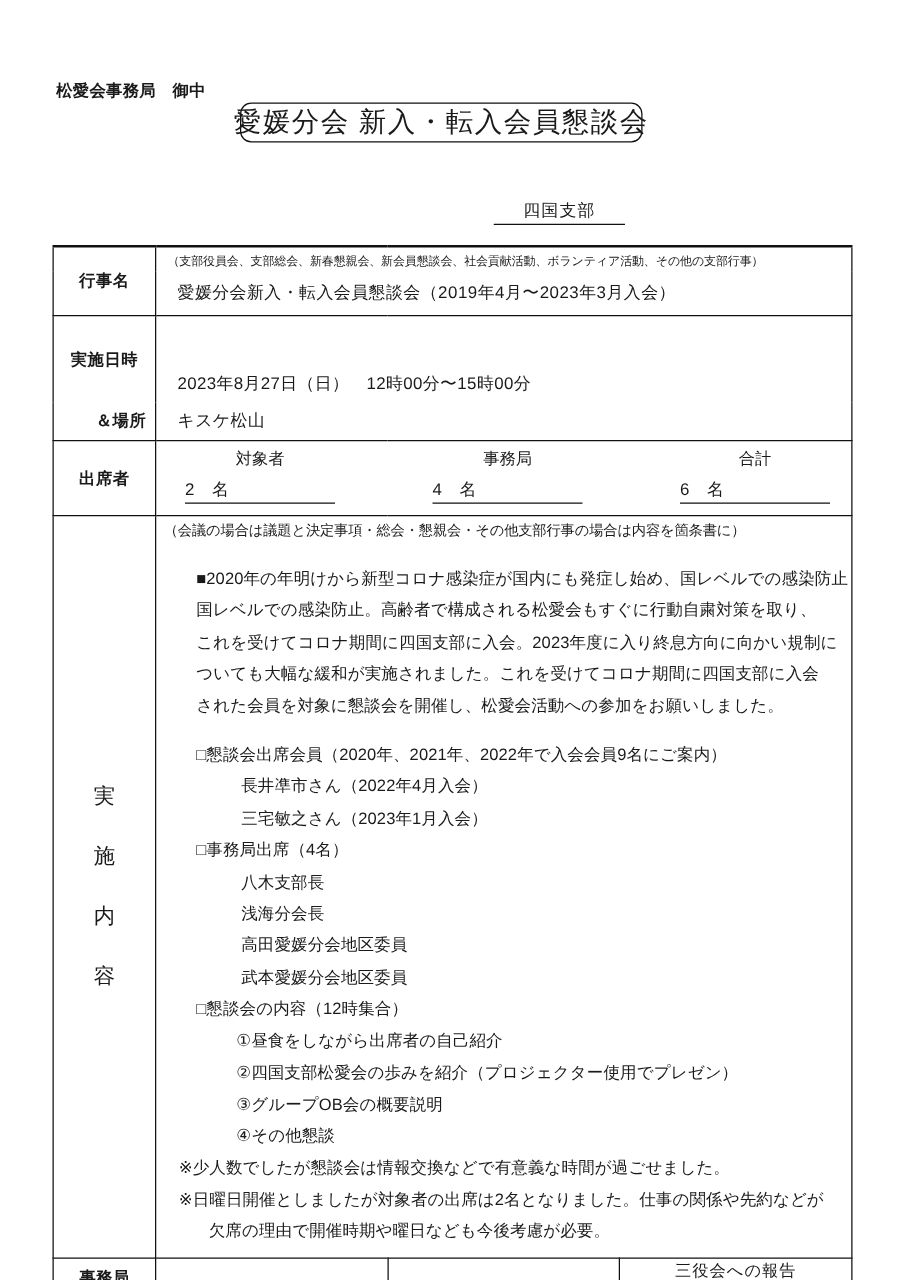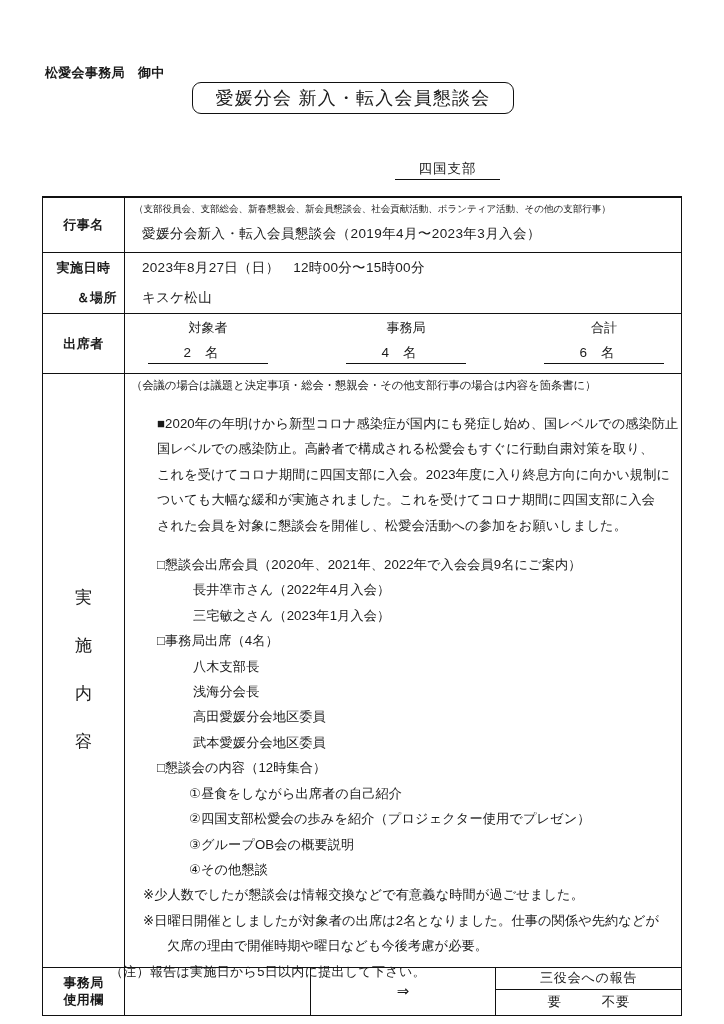--- a/index.html
+++ b/index.html
@@ -48,21 +48,21 @@
     width: 322px;
     height: 32px;
     border: 1.6px solid #111;
     border-radius: 9px;
     display: flex;
     align-items: center;
     justify-content: center;
     box-sizing: border-box;
   }
   .title-pill span {
-    font-size: 18px;
+    font-size: 22px;
     letter-spacing: 1.2px;
     white-space: nowrap;
   }
 
   
   .officer-table {
     position: absolute;
     top: 128px;
     left: 520px;
     width: 143px;
@@ -161,21 +161,21 @@
   .att-head-row { padding: 4px 0 0 0; }
   .att-val-row  { padding: 7px 0 0 0; }
   .att-col {
     width: 152px;
     text-align: center;
   }
   .att-val {
     display: inline-block;
     border-bottom: 1.1px solid #111;
     width: 120px;
-    text-align: center;
+    text-align: left;
     letter-spacing: 14px;
     padding-bottom: 1px;
     font-size: 13.5px;
   }
 
   
   .vert-label-cell {
     text-align: center;
     vertical-align: middle;
     padding: 0;
@@ -281,21 +281,21 @@
     </tr>
     <tr>
       <td colspan="3" style="border-top:none;height:34px;">
         <div class="ev-name">愛媛分会新入・転入会員懇談会（2019年4月〜2023年3月入会）</div>
       </td>
     </tr>
 
     <tr>
       <td class="label-cell" style="border-bottom:none;height:29px;">実施日時</td>
       <td colspan="3" style="border-bottom:none;">
-        <div class="dt-line" style="display:flex;align-items:center;">2023年8月27日（日）　12時00分〜15時00分</div>
+        <div class="dt-line" style="display:flex;align-items:center;margin-top:39px;">2023年8月27日（日）　12時00分〜15時00分</div>
       </td>
     </tr>
     <tr>
       <td class="label-cell label-cell-right" style="border-top:none;height:29px;">＆場所</td>
       <td colspan="3" style="border-top:none;">
         <div class="dt-line" style="display:flex;align-items:center;">キスケ松山</div>
       </td>
     </tr>
 
     <tr>
@@ -380,15 +380,14 @@
     <tr>
       <td class="foot-report-vals">
         <span>要</span>
         <span>不要</span>
       </td>
     </tr>
 
   </tbody>
     </table>
 
-  <div class="tail-note">（注）報告は実施日から5日以内に提出して下さい。</div>
 
 </div>
 
 </body></html>

